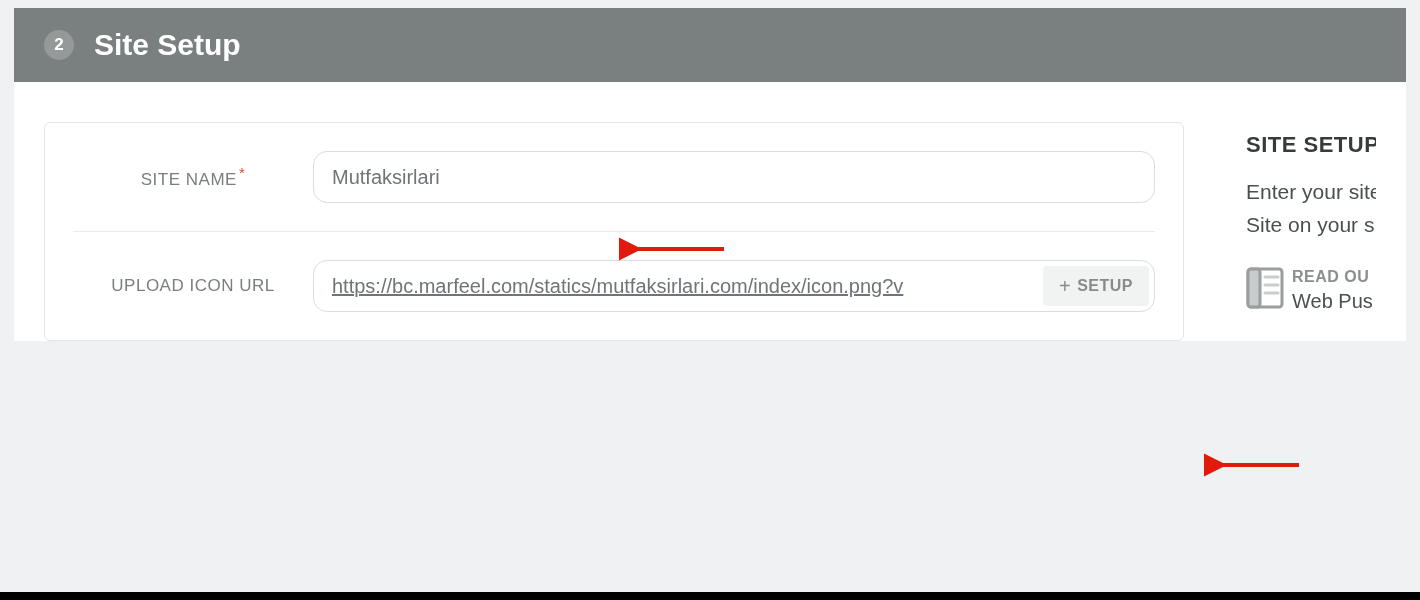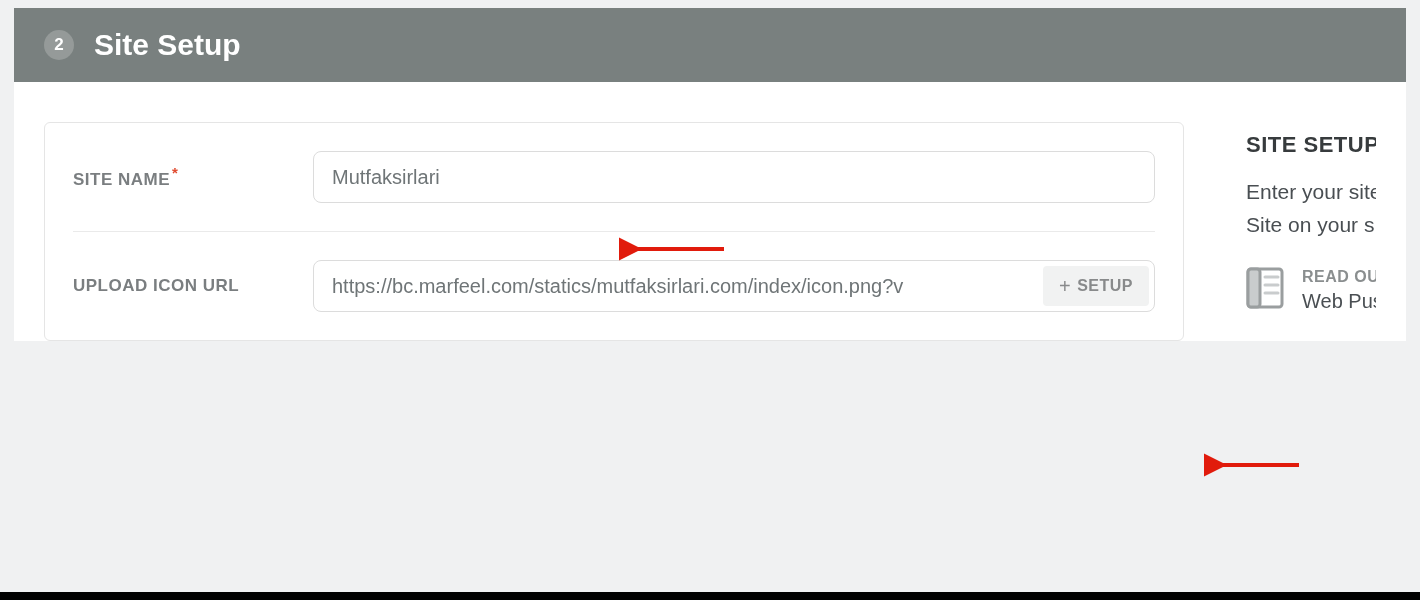--- a/index.html
+++ b/index.html
@@ -58,36 +58,37 @@
       padding: 28px 0;
       border-bottom: 1px solid #eaeaea;
     }
     .form-row:last-child {
       border-bottom: none;
     }
     .form-label {
       width: 240px;
       flex-shrink: 0;
       font-size: 17px;
-      font-weight: 700;
+      font-weight: 400;
       color: #7a7e80;
       letter-spacing: 0.5px;
       line-height: 1.4;
+      text-align: center;
     }
     .required {
       color: #e04b30;
       font-size: 15px;
       vertical-align: super;
       margin-left: 2px;
     }
     .text-input {
       flex: 1;
       height: 52px;
       border: 1px solid #dcdcdc;
-      border-radius: 8px;
+      border-radius: 14px;
       padding: 0 18px;
       font-size: 20px;
       color: #6f7577;
       outline: none;
       background: white;
     }
     .input-wrap {
       flex: 1;
       position: relative;
       display: flex;
@@ -148,21 +149,21 @@
     }
     .side-text {
       font-size: 21px;
       color: #494e52;
       line-height: 1.55;
       margin-bottom: 26px;
     }
     .knowledge-row {
       display: flex;
       align-items: flex-start;
-      gap: 18px;
+      gap: 8px;
     }
     .kb-icon {
       width: 38px;
       height: 42px;
       flex-shrink: 0;
     }
     .kb-icon svg { display: block; }
     .kb-title {
       font-size: 16px;
       font-weight: 700;
@@ -211,21 +212,21 @@
         <span>SITE NAME</span><span class="required">*</span>
       </div>
       <input type="text" class="text-input" value="Mutfaksirlari" style="">
     </div>
 
 
 
     <div class="form-row">
       <div class="form-label">UPLOAD ICON URL</div>
       <div class="input-wrap">
-        <input type="text" class="text-input" style="" value="https://bc.marfeel.com/statics/mutfaksirlari.com/index/icon.png?v">
+        <input type="text" class="text-input" style=" text-decoration: underline;" value="https://bc.marfeel.com/statics/mutfaksirlari.com/index/icon.png?v">
         <button class="upload-btn">
           <span class="plus">+</span>
           <span>SETUP</span>
         </button>
       </div>
     </div>
 
   </div>
 
   <div class="side-help">

